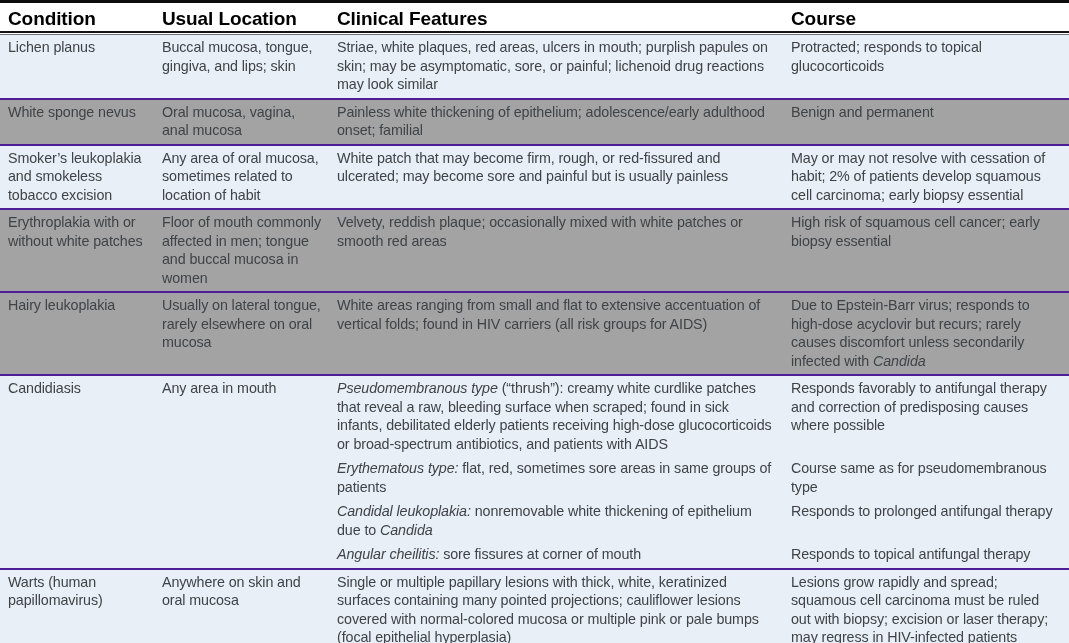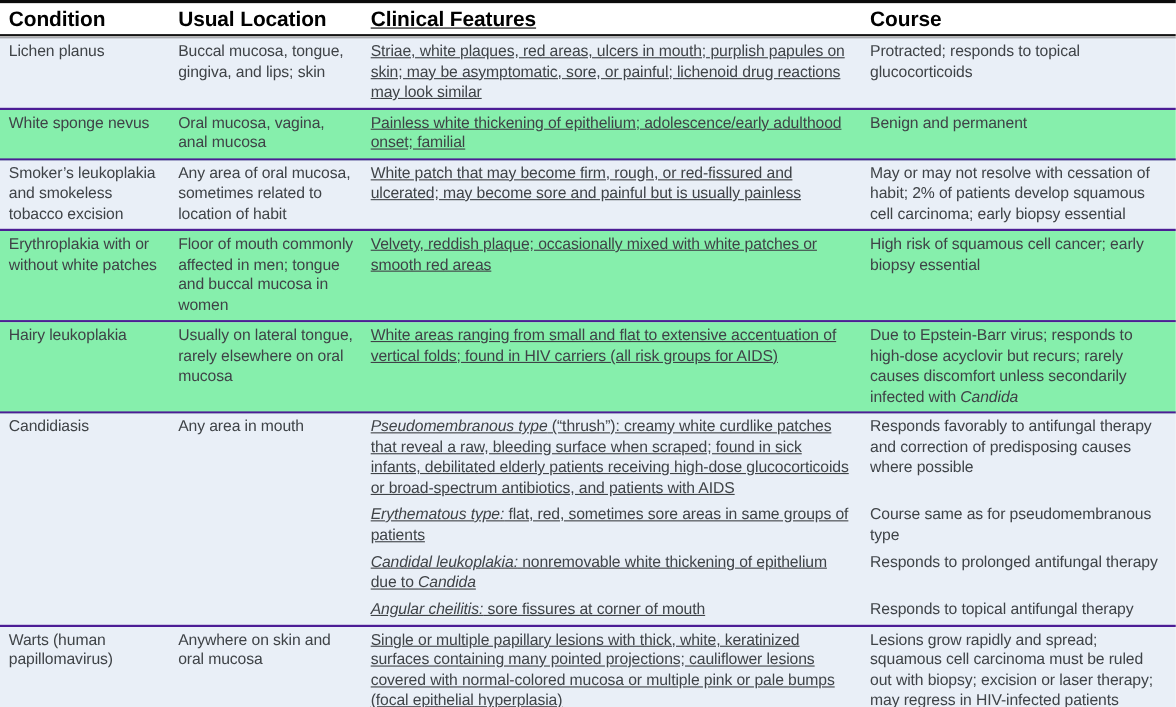--- a/index.html
+++ b/index.html
@@ -25,34 +25,34 @@
     line-height:19px;
   }
   .head-rule{
     height:1px;
     background:#ffffff;
     border-top:2px solid #141414;
     border-bottom:1px solid #70757c;
   }
   .c-cond{width:154px;}
   .c-loc{width:175px;}
-  .c-clin{width:454px;text-decoration:underline;}
+  .c-clin{width:454px;}
   .c-course{width:286px;}
   .cell{
     box-sizing:border-box;
     padding:2px 8px 0 8px;
     flex:none;
   }
   .row{
     display:flex;
     padding:1px 0 4px 0;
     border-bottom:2px solid #4c1d95;
   }
   .row.light{background:#e9eff7;}
-  .row.dark{background:#86efac;}
+  .row.dark{background:#a3a3a3;}
   .entries{
     display:flex;
     flex-direction:column;
     width:740px;
     flex:none;
   }
   .entry-row{display:flex;}
   .entry-row + .entry-row{margin-top:4px;}
   em{font-style:italic;}
 </style>

